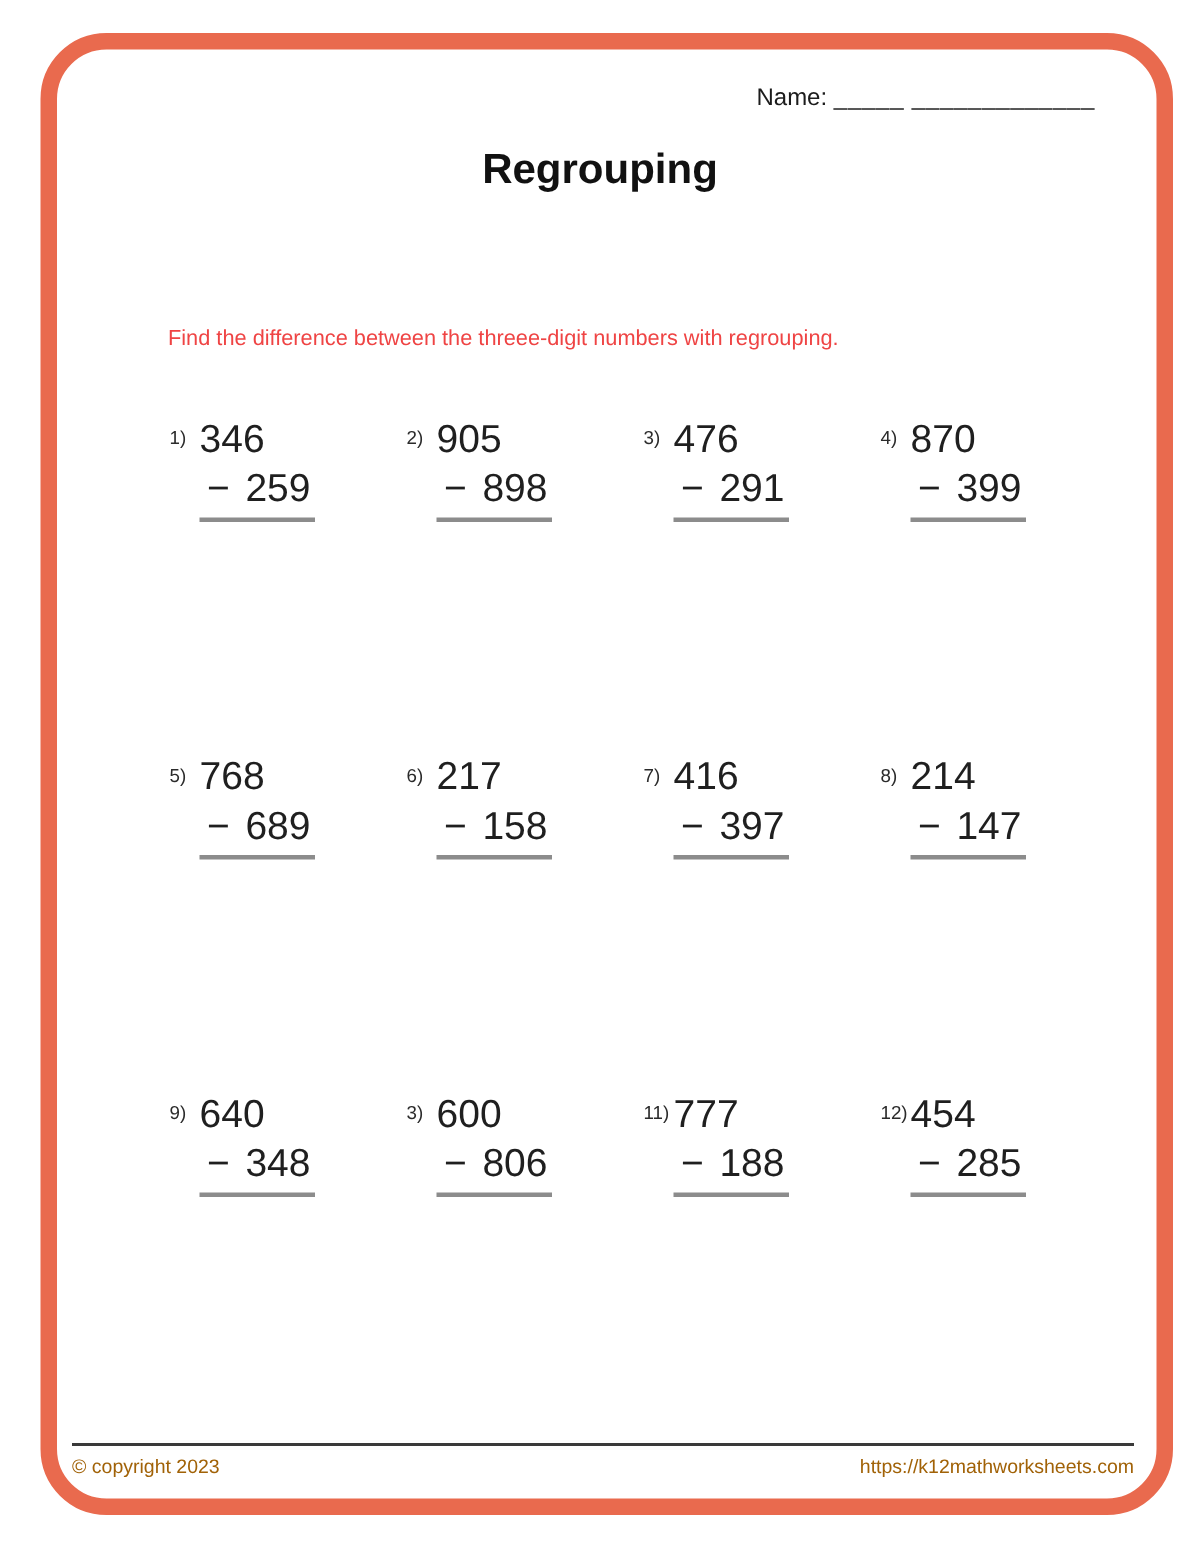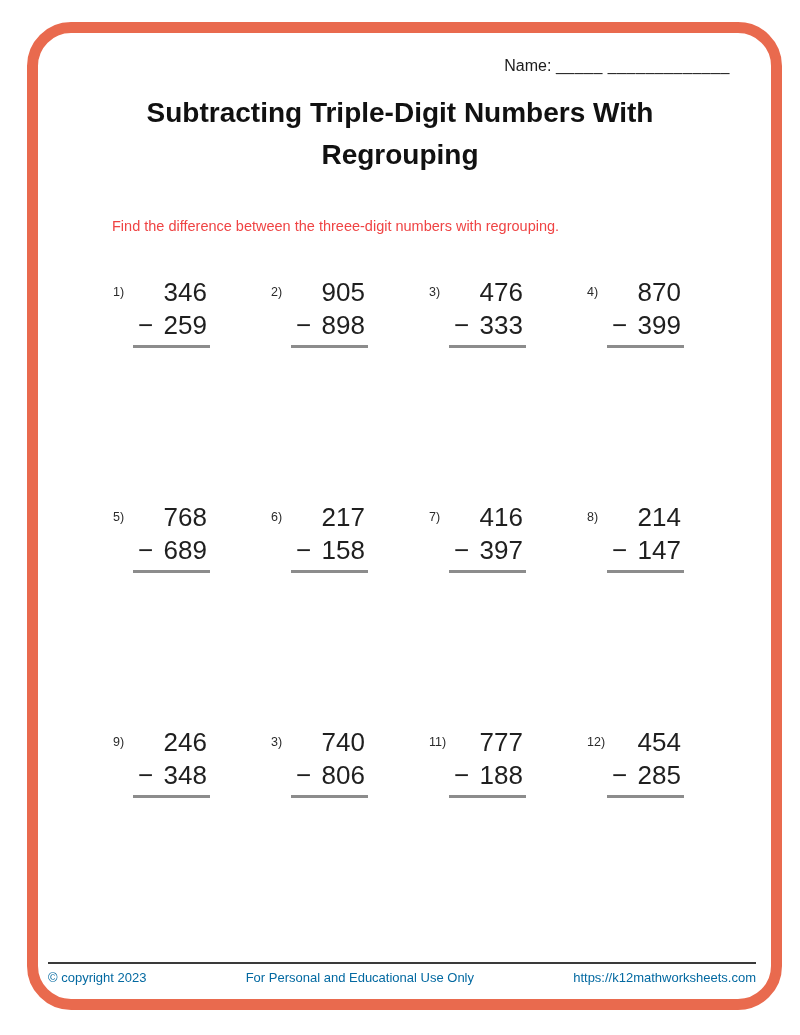--- a/index.html
+++ b/index.html
@@ -56,53 +56,52 @@
     width: 20px;
     margin-top: 9px;
     flex: 0 0 20px;
   }
   .p-body {
     width: 77px;
     font-size: 26px;
     line-height: 32.5px;
     color: #1f1f1f;
   }
-  .p-minuend { text-align: right; padding-right: 3px; }
+  .p-minuend { text-align: left; padding-right: 3px; }
   .p-row2 {
     display: flex;
     justify-content: space-between;
     padding-left: 5px;
     padding-right: 3px;
   }
   .answer-line {
     border-bottom: 3px solid #8c8c8c;
     margin-top: 4px;
   }
   .footer {
     position: absolute;
     left: 48px; top: 962px;
     width: 708px;
     border-top: 2px solid #3a3a3a;
     padding-top: 6px;
     display: flex;
     justify-content: space-between;
     align-items: baseline;
     font-size: 13px;
-    color: #0369a1;
+    color: #a16207;
   }
 </style>
 </head>
 <body>
 
 <div class="frame"></div>
 
 <div class="name-field"><span>Name:</span> <span class="name-blank">_____ _____________</span></div>
 
 <div class="title">
-  <div>Subtracting Triple-Digit Numbers With</div>
   <div>Regrouping</div>
 </div>
 
 <div class="instruction">Find the difference between the threee-digit numbers with regrouping.</div>
 
 <div class="problems">
   <div class="problem">
     <span class="p-num">1)</span>
     <div class="p-body">
       <div class="p-minuend">346</div>
@@ -125,21 +124,21 @@
       <div class="answer-line"></div>
     </div>
   </div>
 
   <div class="problem">
     <span class="p-num">3)</span>
     <div class="p-body">
       <div class="p-minuend">476</div>
       <div class="p-row2">
         <span>−</span>
-        <span>333</span>
+        <span>291</span>
       </div>
       <div class="answer-line"></div>
     </div>
   </div>
 
   <div class="problem">
     <span class="p-num">4)</span>
     <div class="p-body">
       <div class="p-minuend">870</div>
       <div class="p-row2">
@@ -194,33 +193,33 @@
         <span>−</span>
         <span>147</span>
       </div>
       <div class="answer-line"></div>
     </div>
   </div>
 
   <div class="problem">
     <span class="p-num">9)</span>
     <div class="p-body">
-      <div class="p-minuend">246</div>
+      <div class="p-minuend">640</div>
       <div class="p-row2">
         <span>−</span>
         <span>348</span>
       </div>
       <div class="answer-line"></div>
     </div>
   </div>
 
   <div class="problem">
     <span class="p-num">3)</span>
     <div class="p-body">
-      <div class="p-minuend">740</div>
+      <div class="p-minuend">600</div>
       <div class="p-row2">
         <span>−</span>
         <span>806</span>
       </div>
       <div class="answer-line"></div>
     </div>
   </div>
 
   <div class="problem">
     <span class="p-num">11)</span>
@@ -242,15 +241,14 @@
         <span>−</span>
         <span>285</span>
       </div>
       <div class="answer-line"></div>
     </div>
   </div>
 </div>
 
 <div class="footer">
   <span>© copyright 2023</span>
-  <span>For Personal and Educational Use Only</span>
   <span>https://k12mathworksheets.com</span>
 </div>
 
 </body></html>

